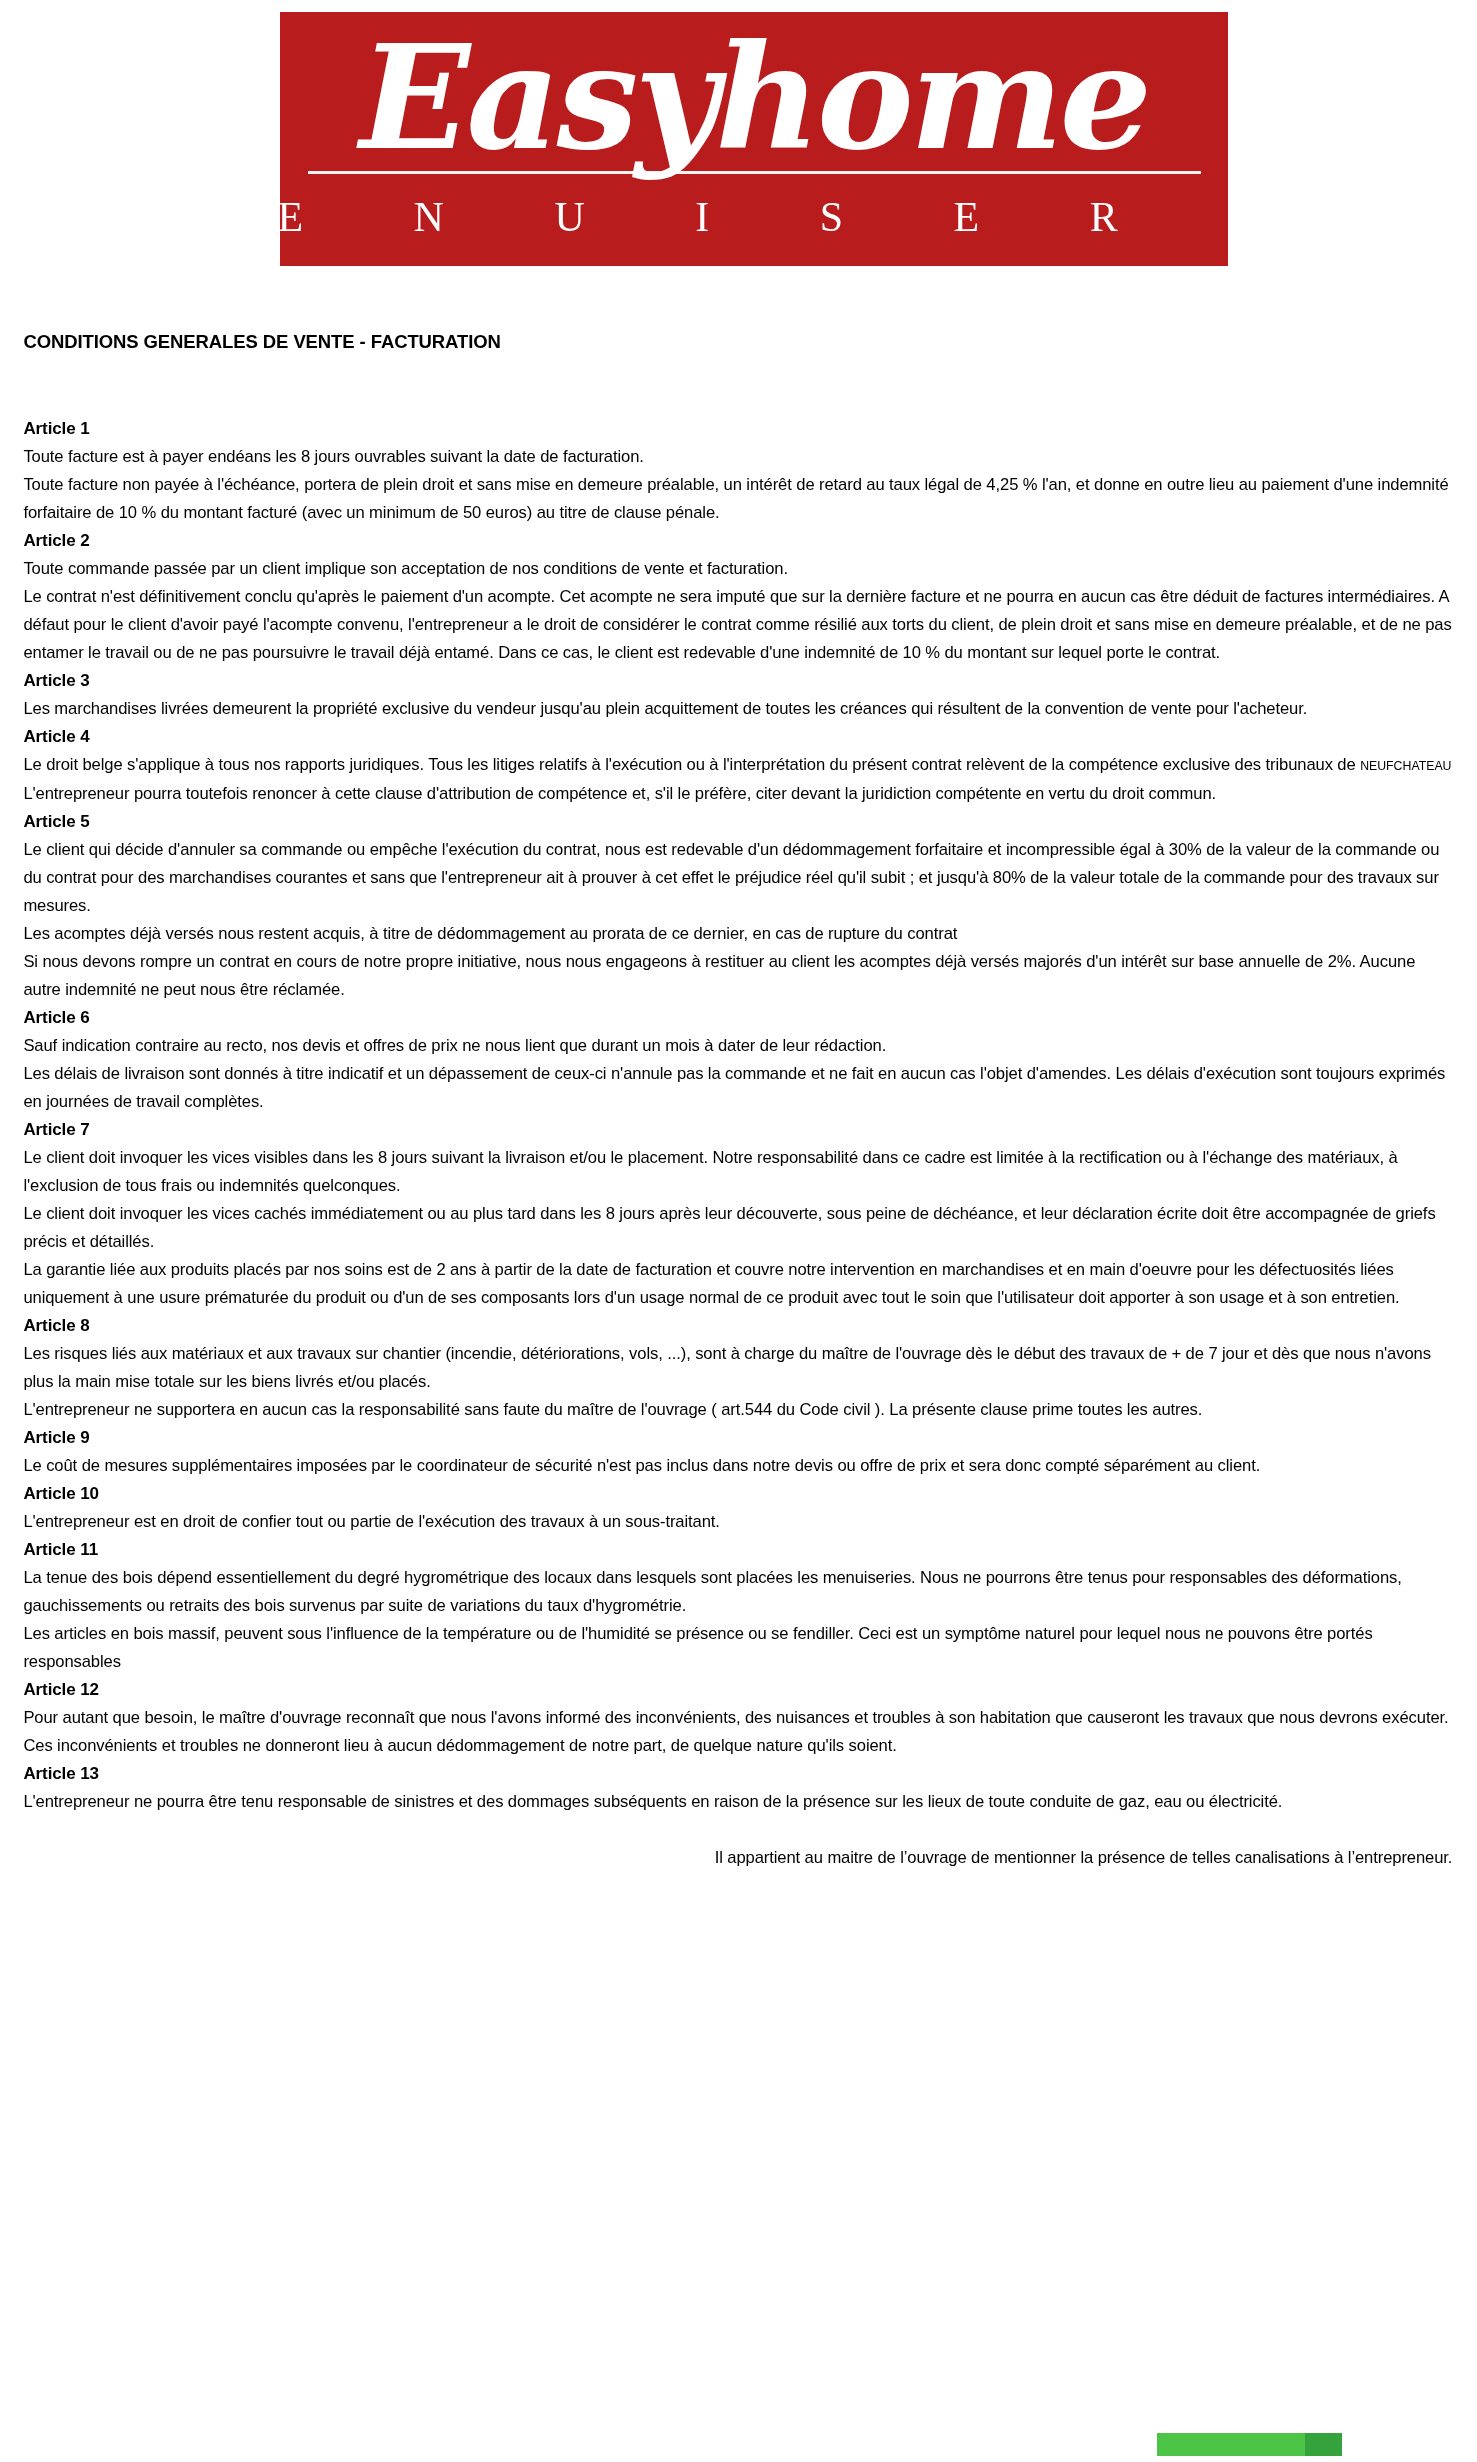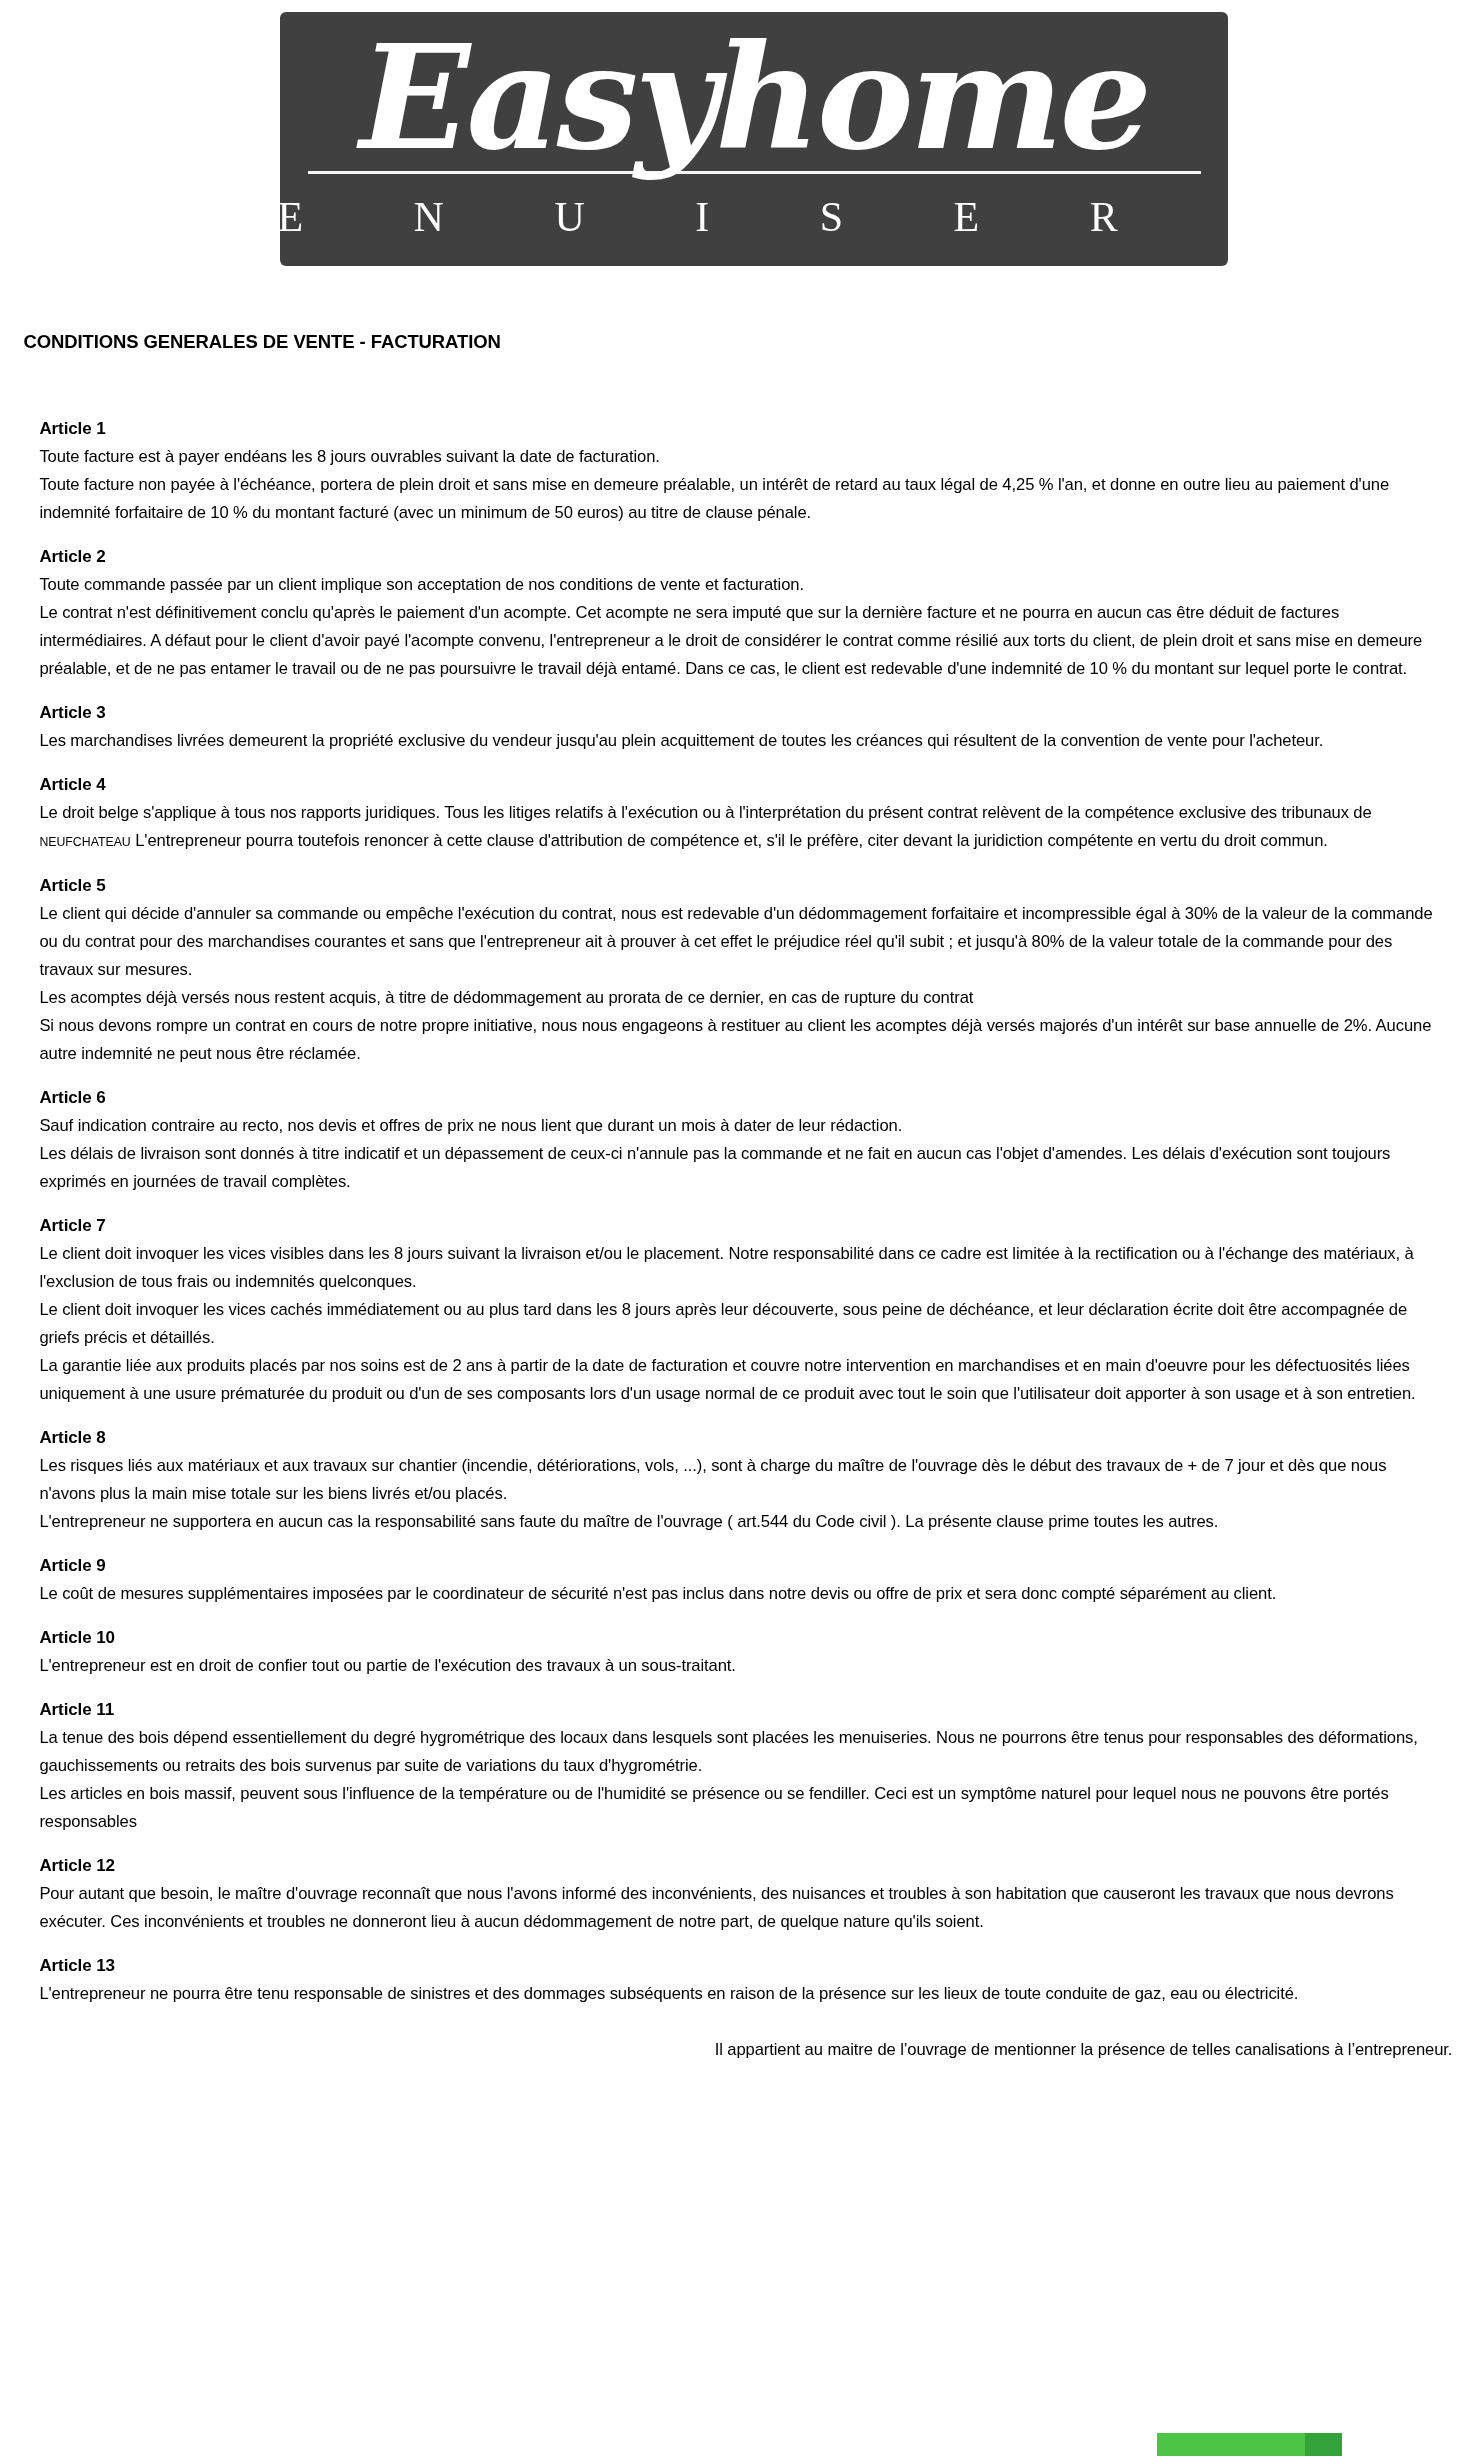--- a/index.html
+++ b/index.html
@@ -60,21 +60,21 @@
     left: 23.4px;
     top: 331px;
     width: 1429px;
   }
   .doc-title {
     font-size: 18.5px;
     font-weight: bold;
     letter-spacing: -0.1px;
     margin: 0 0 62px 0;
   }
-  .article { margin: 16px; }
+  .article { margin: 0; }
   .article h2 {
     font-size: 17px;
     font-weight: bold;
     margin: 0;
     line-height: 28px;
     letter-spacing: -0.1px;
   }
   .article p, .closing {
     font-size: 16.6px;
     font-weight: 400;
@@ -93,21 +93,21 @@
     width: 185px;
     height: 23.4px;
     display: flex;
   }
   .footer-bar .main { flex: 1 1 auto; }
   .footer-bar .cap  { flex: 0 0 37px; }
 </style>
 </head>
 <body>
 
-<div class="banner" style="background: #404040; border-radius: 6px;">
+<div class="banner" style="background: #b91c1c;">
   <div class="logo-script">Easyhome</div>
   <div class="logo-rule"></div>
   <div class="logo-sub">M E N U I S E R I E</div>
 </div>
 
 <div class="doc">
   <h1 class="doc-title">CONDITIONS GENERALES DE VENTE - FACTURATION</h1>
 
   <div id="articles">
       <div class="article">

